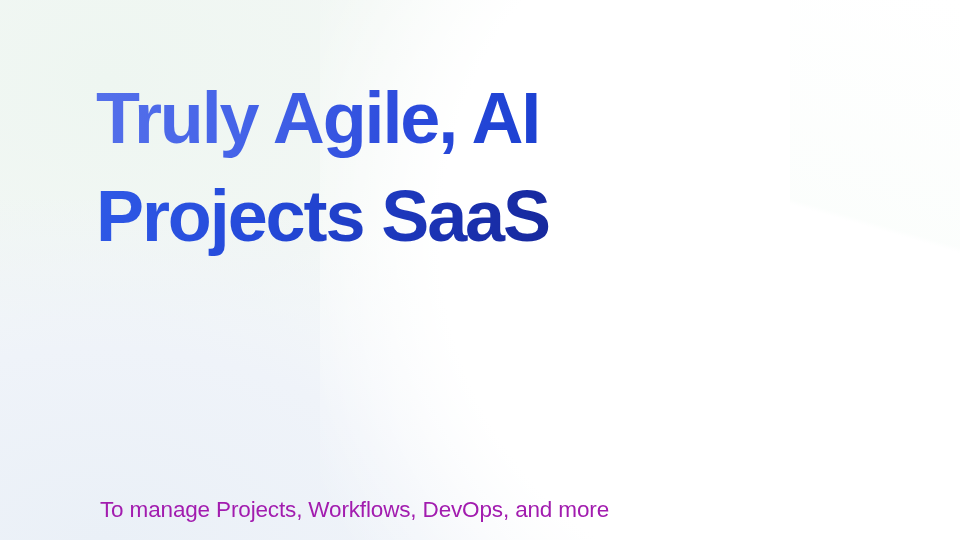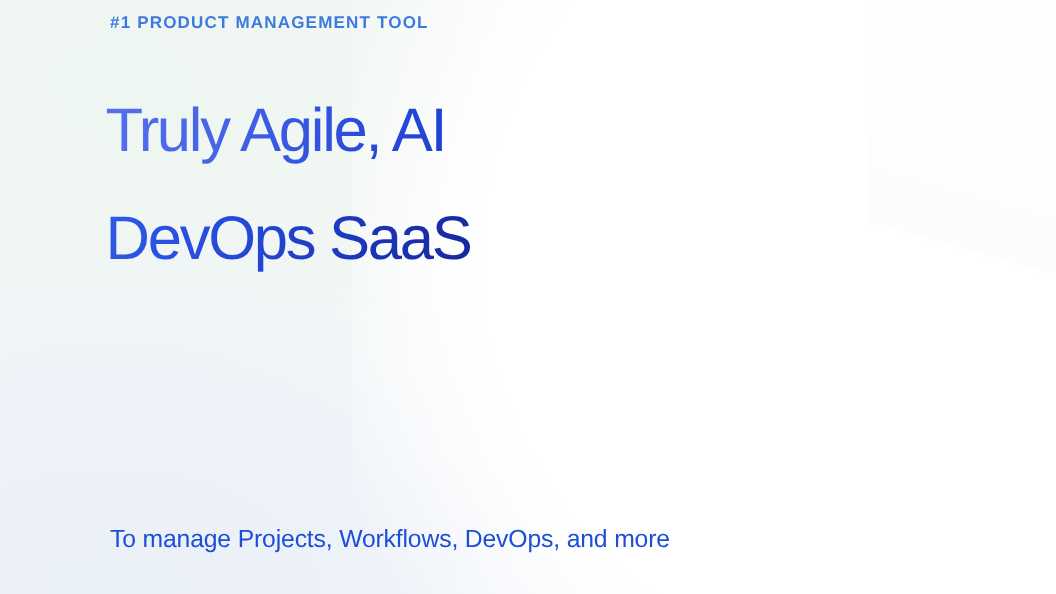--- a/index.html
+++ b/index.html
@@ -83,22 +83,22 @@
     color: #3d7ae0;
     white-space: nowrap;
     line-height: 1;
   }
 
   .headline {
     position: absolute;
     top: 69px;
     left: -4px;
     margin: 0;
-    font-size: 56px;
-    font-weight: normal;
+    font-size: 72px;
+    font-weight: bold;
     line-height: 98px;
     letter-spacing: -2.1px;
     white-space: nowrap;
   }
 
   .headline .line {
     display: block;
     background-clip: text;
     -webkit-background-clip: text;
     color: transparent;
@@ -113,45 +113,44 @@
   }
   .headline .line-3 {
     background-image: linear-gradient(100deg, #1f44d6 0%, #1b37bd 40%, #172a92 76%, #151f77 100%);
   }
   .headline .line-4 {
     background-image: linear-gradient(100deg, #16216f 0%, #141a6c 50%, #131769 100%);
   }
 
   .subtitle {
     position: absolute;
-    top: 476px;
+    top: 496px;
     left: 0;
     font-size: 22.5px;
     font-weight: normal;
     letter-spacing: -0.15px;
-    color: #1d4ed8;
+    color: #a21caf;
     white-space: nowrap;
     line-height: 1.2;
   }
 </style>
 </head>
 <body>
 
 <div class="hero">
 
   <div class="bg-wash-green"></div>
   <div class="bg-wash-blue"></div>
   <div class="bg-wash-white"></div>
   <div class="bg-facet"></div>
 
   <div class="content">
 
-    <div class="eyebrow">#1 PRODUCT MANAGEMENT TOOL</div>
 
     <h1 class="headline">
       <span class="line line-1">Truly Agile, AI</span>
-      <span class="line line-2">DevOps SaaS</span>
+      <span class="line line-2">Projects SaaS</span>
     </h1>
 
     <div class="subtitle">To manage Projects, Workflows, DevOps, and more</div>
 
   </div>
 </div>
 
 </body></html>

